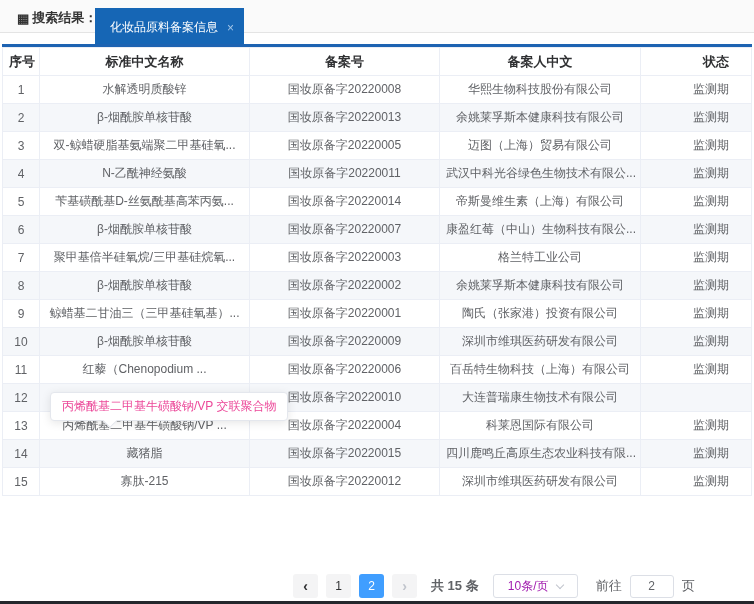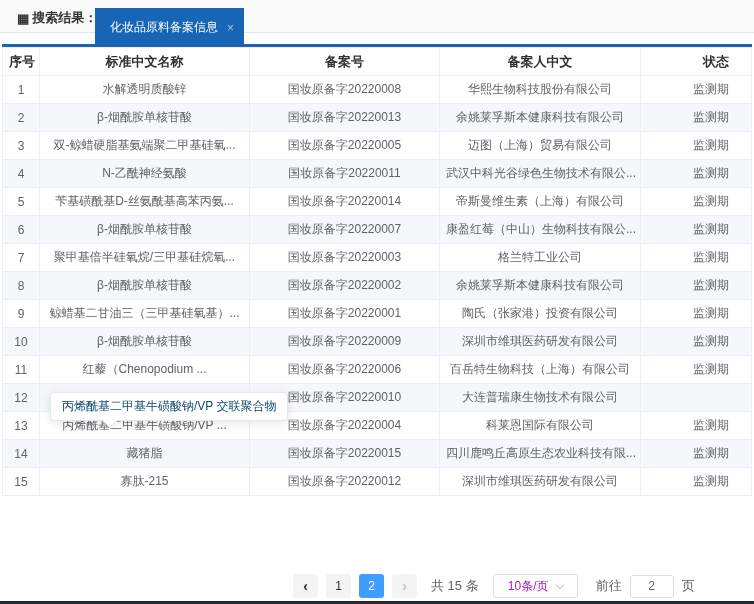--- a/index.html
+++ b/index.html
@@ -61,21 +61,21 @@
 
   
   .tooltip {
     position: absolute; left: 50px; top: 392px;
     height: 29px; line-height: 27px;
     padding: 0 11px;
     background: #ffffff;
     border: 1px solid #e4e7ed;
     border-radius: 4px;
     box-shadow: 0 2px 10px rgba(0,0,0,0.10);
-    font-size: 12px; color: #0c4a6e;
+    font-size: 12px; color: #ec4899;
     z-index: 5;
     white-space: nowrap;
   }
   .tooltip-arrow {
     position: absolute; left: 54px; bottom: -6px;
     width: 10px; height: 10px; background: #ffffff;
     border-right: 1px solid #e4e7ed; border-bottom: 1px solid #e4e7ed;
     transform: rotate(45deg);
   }
 
@@ -88,21 +88,21 @@
   .pg-btn {
     min-width: 25px; height: 24px; line-height: 24px;
     background: #f4f4f5; color: #303133;
     border-radius: 3px; text-align: center;
     font-size: 12px; margin: 0 4px;
     cursor: pointer; user-select: none;
   }
   .pg-btn.arrow { font-size: 14px; font-weight: bold; }
   .pg-btn.active { background: #409eff; color: #ffffff; }
   .pg-btn.disabled { color: #c0c4cc; cursor: default; }
-  .pg-total { margin: 0 6px 0 10px; }
+  .pg-total { margin: 0 6px 0 10px; font-weight: bold; }
   .pg-select {
     width: 85px; height: 24px; margin-left: 8px;
     border: 1px solid #dcdfe6; border-radius: 3px; background: #ffffff;
     display: flex; align-items: center; justify-content: center; gap: 8px;
     font-size: 12px; color: #a21caf; cursor: pointer;
   }
   .chevron-down {
     width: 6px; height: 6px; margin-top: -3px;
     border-right: 1px solid #c0c4cc; border-bottom: 1px solid #c0c4cc;
     transform: rotate(45deg);

